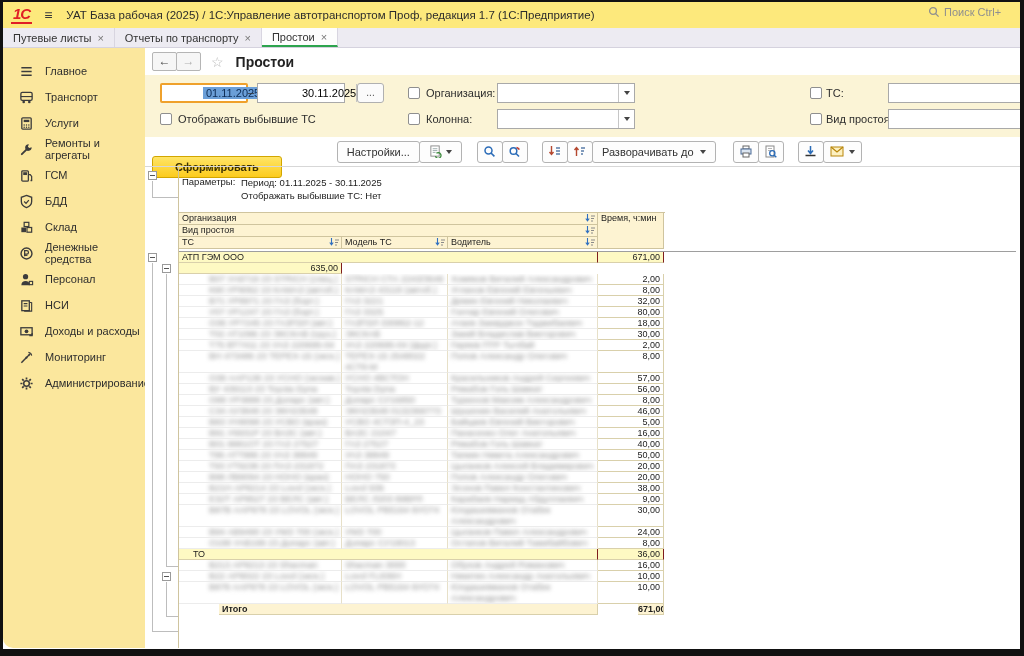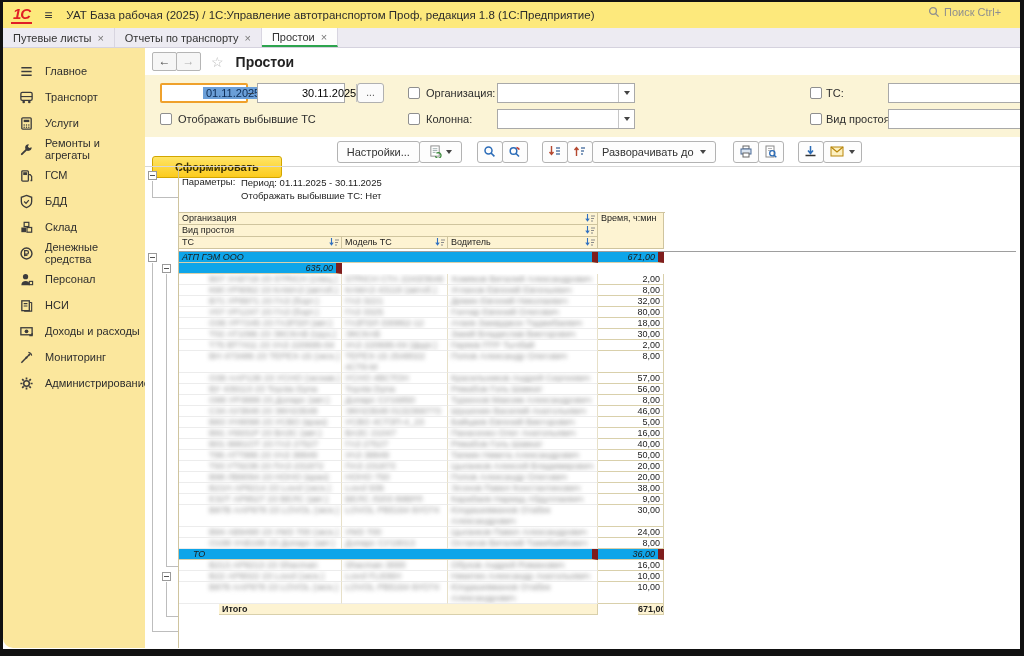--- a/index.html
+++ b/index.html
@@ -73,21 +73,21 @@
   .hdr { position:absolute; left:34px; top:45px; display:grid; grid-template-columns:163px 106px 150px 66px; width:486px; border-top:1px solid #cfc49e; }
   .hc { background:#fdf3d2; border-right:1px solid #cfc49e; border-bottom:1px solid #cfc49e; height:12px; line-height:11px; padding-left:3px; overflow:hidden; position:relative; }
   .hc .sort { position:absolute; right:2px; top:1px; }
   .hc.span3 { grid-column:1/4; }
   .hc.time { grid-column:4; grid-row:1/4; height:36px; }
 
   .rows { position:absolute; left:34px; top:85px; width:486px; }
   .row { display:grid; grid-template-columns:163px 106px 150px 66px; }
   .cell { border-right:1px solid #e7e0c8; border-bottom:1px solid #ececec; line-height:11px; overflow:hidden; padding-left:3px; }
   .cell.val { border-right:1px solid #d9d0ab; border-bottom:1px solid #d9d0ab; text-align:right; padding-right:3px; padding-left:0; background:#fff; }
-  .row.g .cell { background:#0ea5e9; border-right:6px solid #7f1d1d; border-bottom:1px solid #d9d0ab;font-style:italic; }
+  .row.g .cell { background:#fef9c3; border-right:1px solid #7f1d1d; border-bottom:1px solid #d9d0ab; }
   .row.g .lab { grid-column:1/4; }
   .row.total .cell { background:#fdf3d2; font-weight:bold; border-right:1px solid #d9d0ab; border-bottom:1px solid #d9d0ab;margin-left:40px; }
   .row.total .lab { grid-column:1/4; }
   .h1 { height:11px; } .hh2 { height:22px; }
   .blurt { display:block; filter:blur(2.2px); color:#919191; }
 
   
   .tree { position:absolute; left:0; top:0; width:34px; height:100%; }
   .tbox { position:absolute; width:9px; height:9px; border:1px solid #9a9a9a; background:#fff; }
   .tbox::after { content:""; position:absolute; left:1px; top:3px; width:5px; height:1px; background:#555; }
@@ -95,21 +95,21 @@
   .tcorner { position:absolute; height:1px; background:#bdbdbd; }
 </style>
 </head>
 <body>
 
 <div class="win">
 
   <div class="titlebar">
     <span class="logo1c">1С</span>
     <span class="burger">≡</span>
-    <span class="tb-title">УАТ База рабочая (2025) / 1С:Управление автотранспортом Проф, редакция 1.8  (1С:Предприятие)</span>
+    <span class="tb-title">УАТ База рабочая (2025) / 1С:Управление автотранспортом Проф, редакция 1.7  (1С:Предприятие)</span>
     <span class="tb-search">
       <svg width="12" height="12" viewBox="0 0 12 12">
           <circle cx="5" cy="5" r="3.4" fill="none" stroke="#8f8f8f" stroke-width="1.3"></circle>
           <path d="M7.6 7.6 L10.6 10.6" stroke="#8f8f8f" stroke-width="1.3"></path>
         </svg>
       <span>Поиск Ctrl+</span>
     </span>
   </div>
 
   <div class="tabbar">

